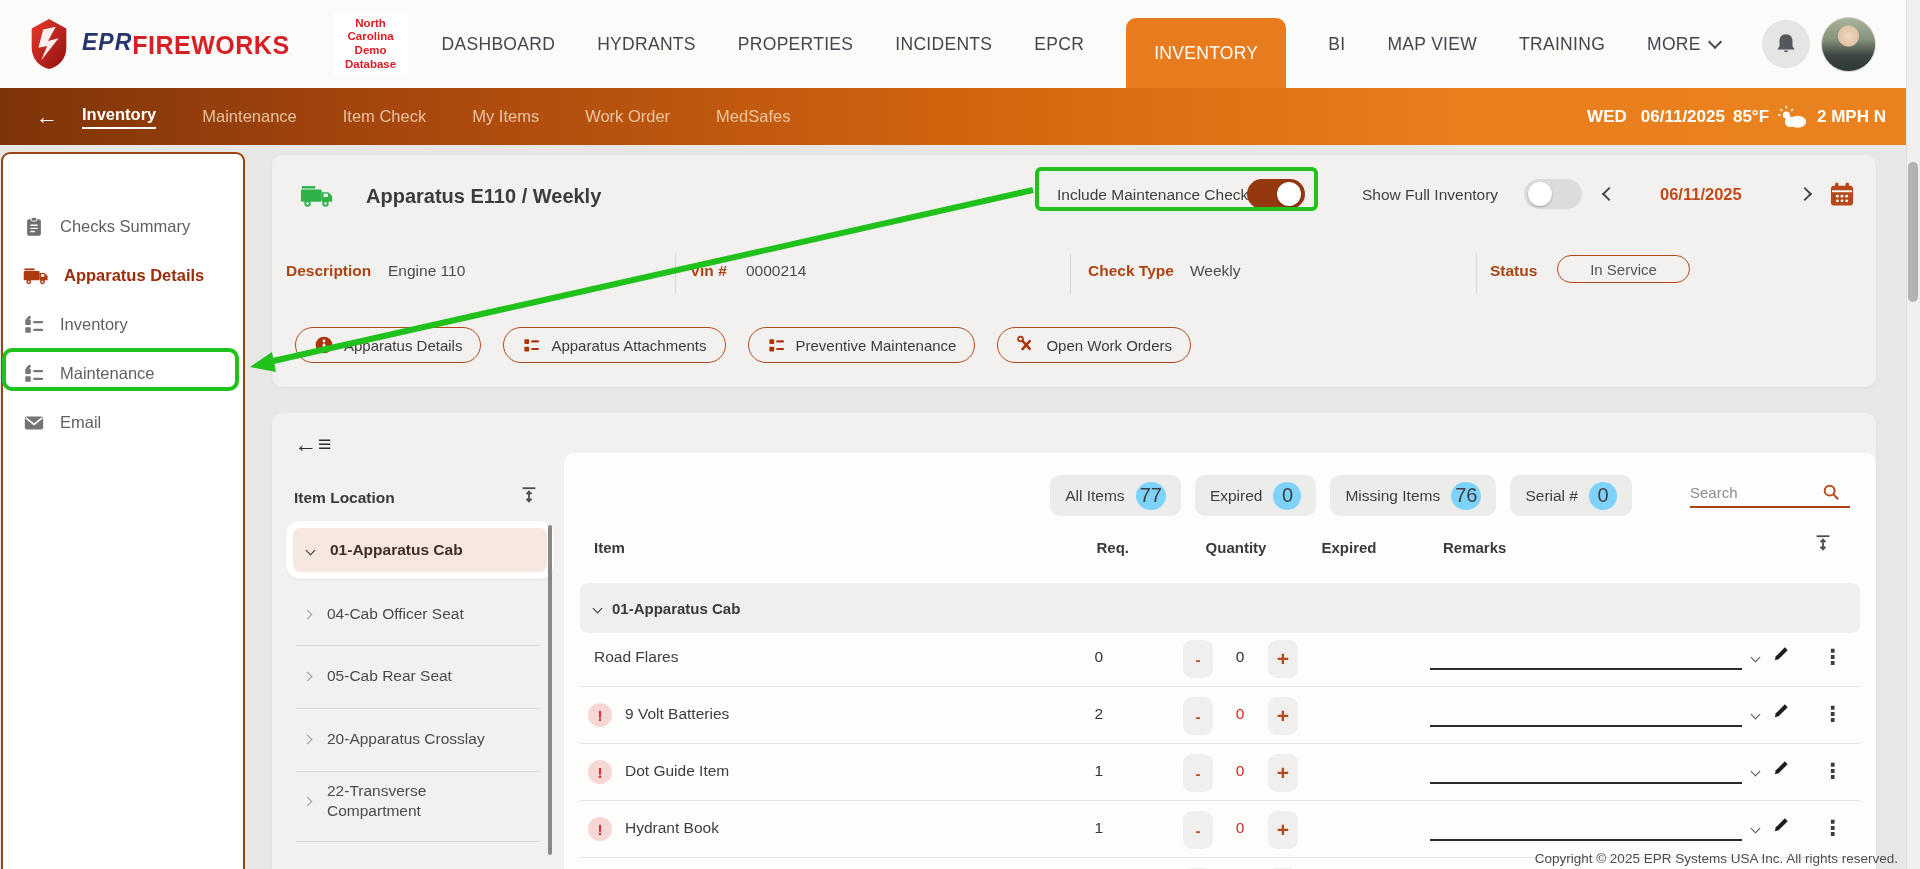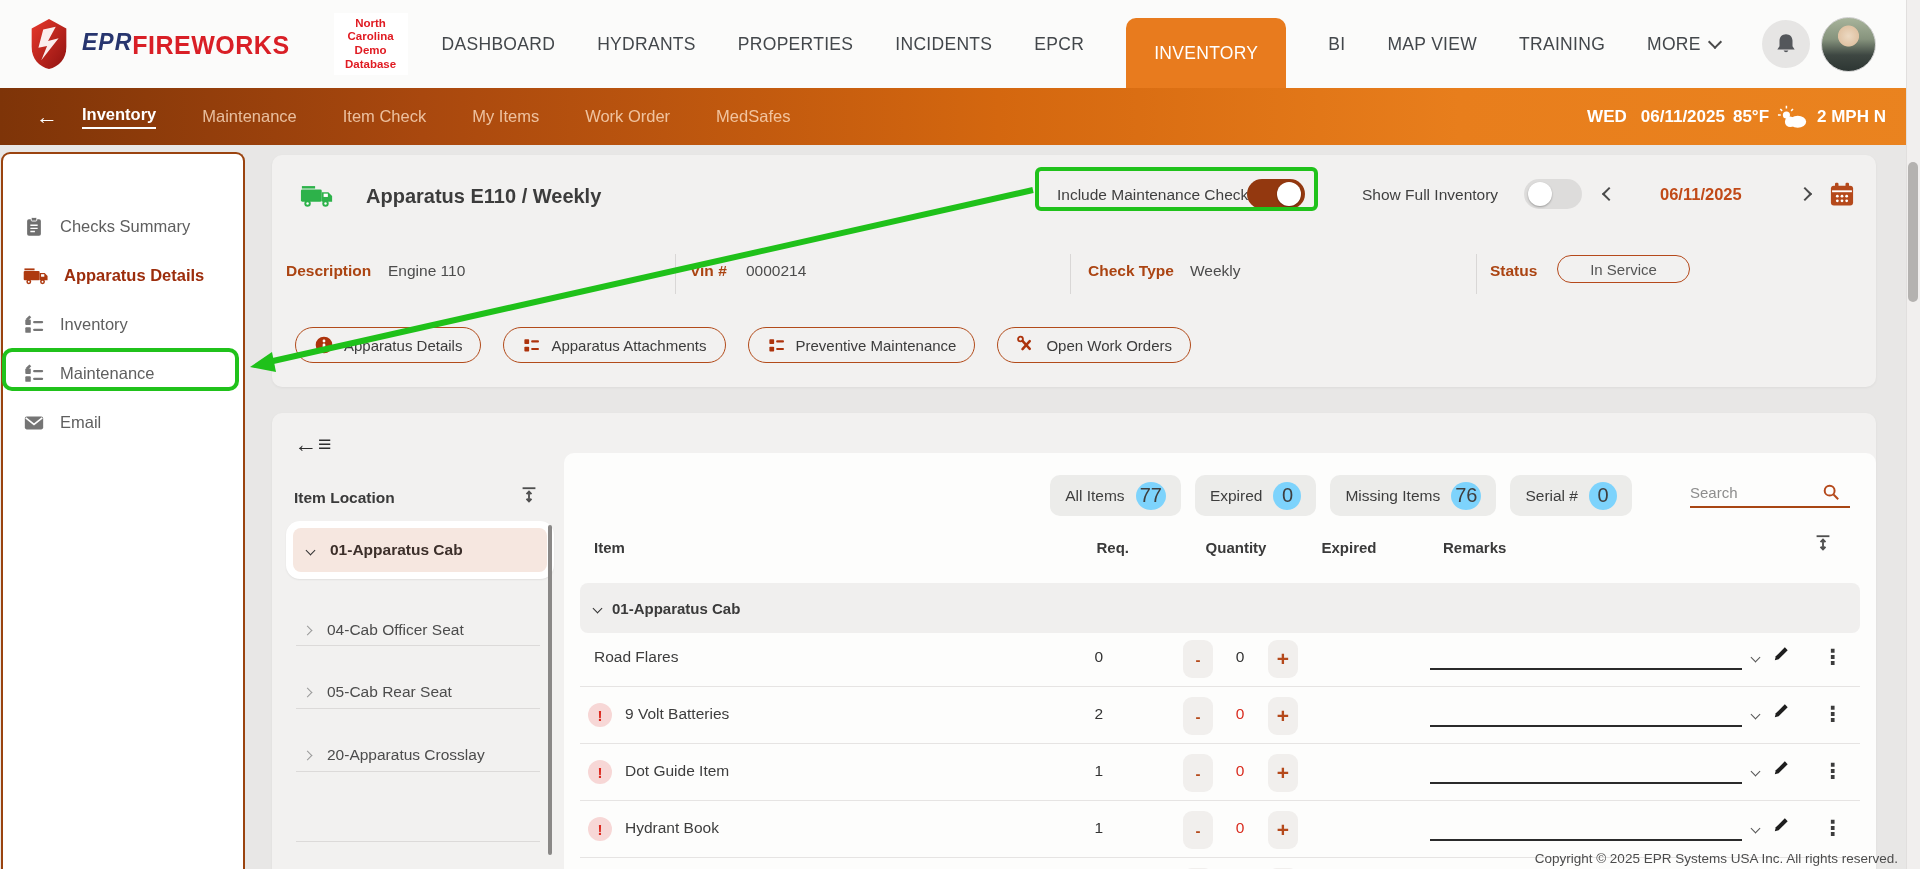--- a/index.html
+++ b/index.html
@@ -90,21 +90,21 @@
 
   
   .collapse-ic { position:absolute; left:22px; top:20px; font-size:23px; font-weight:bold; color:#2e2e2e;
     letter-spacing:1px; cursor:pointer; line-height:1; }
   .tree-hd { position:absolute; left:22px; top:76px; font-size:15.5px; font-weight:bold; color:#3a3a3a; }
   .tree-sel-card { position:absolute; left:14px; top:108px; width:268px; height:58px; background:#fff;
     border-radius:14px; padding:7px; cursor:pointer; box-shadow:0 1px 2px rgba(0,0,0,.07); }
   .tree-sel-inner { width:100%; height:100%; background:#f6e7e0; border-radius:8px; display:flex;
     align-items:center; gap:16px; padding-left:14px; font-size:15.5px; font-weight:bold; color:#3c2f2a; }
   .tree-item { position:absolute; left:16px; width:262px; display:flex; align-items:center; gap:16px;
-    padding-left:16px; font-size:15.5px; color:#4c4c4c; cursor:pointer;margin-top:16px; }
+    padding-left:16px; font-size:15.5px; color:#4c4c4c; cursor:pointer; }
   .tree-sep { position:absolute; left:24px; width:244px; height:1px; background:#dcdad9; }
   .tree-scroll { position:absolute; left:276px; top:112px; width:4px; height:330px; background:#8a8887; border-radius:2px; }
 
   .table-panel { position:absolute; left:292px; top:0; width:1312px; height:456px; background:#fdfdfc;
     border-radius:10px 10px 0 0;margin-top:40px; }
   .tabs-row { position:absolute; top:22px; right:26px; display:flex; align-items:center; gap:14px; }
   .chip { background:#ececea; border-radius:10px; height:41px; display:flex; align-items:center; gap:11px;
     padding:0 15px; font-size:15.5px; color:#3e3e3e; cursor:pointer; }
   .chip .badge { min-width:28px; height:28px; border-radius:50%; background:#7dd3fc; display:flex;
     align-items:center; justify-content:center; font-size:20px; color:#3e3e3e; padding:0 4px; }
@@ -410,20 +410,24 @@
     <span>05-Cab Rear Seat</span>
   </div>
   <div class="tree-sep" style="top:295px"></div>
 
   <div class="tree-item" style="top:317px">
     <span class="chev chev-right chev-sm chev-gray"></span>
     <span>20-Apparatus Crosslay</span>
   </div>
   <div class="tree-sep" style="top:358px"></div>
 
+  <div class="tree-item" style="top:368px; width:220px">
+    <span class="chev chev-right chev-sm chev-gray"></span>
+    <span style="width:150px; line-height:1.3">22-Transverse Compartment</span>
+  </div>
   <div class="tree-sep" style="top:428px"></div>
 
   <div class="tree-scroll"></div>
 
   <div class="table-panel">
 
     <div class="tabs-row">
       <div class="chip">
         <span>All Items</span>
         <span class="badge">77</span>

